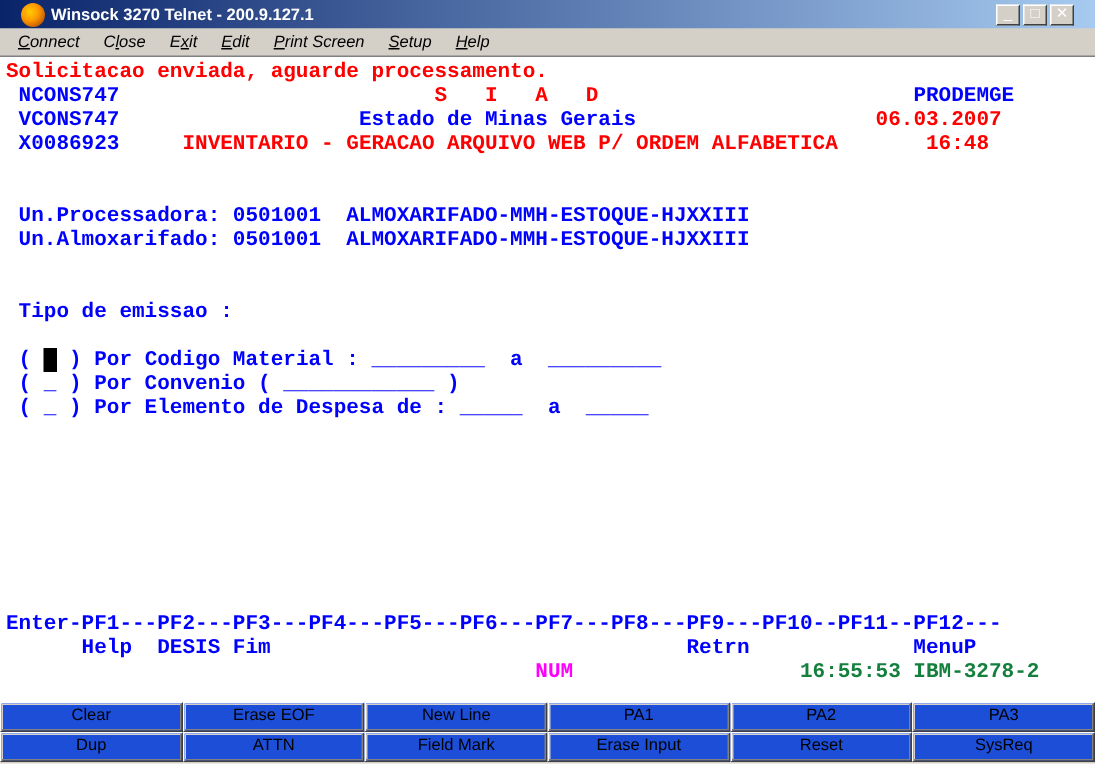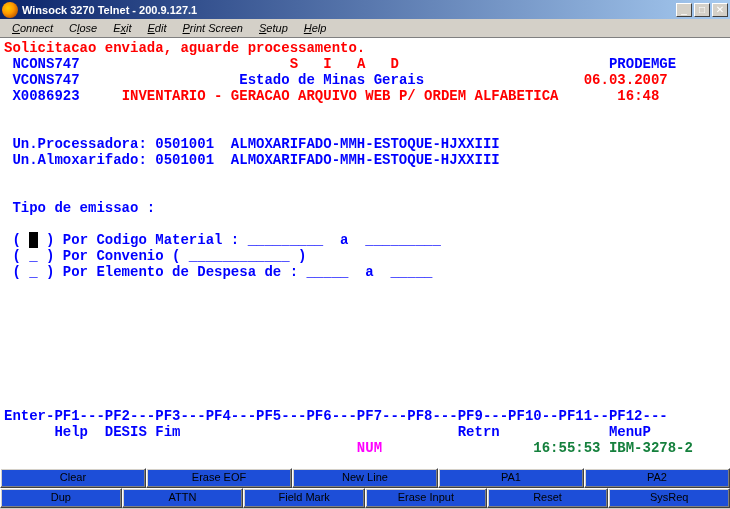--- a/index.html
+++ b/index.html
@@ -1,17 +1,17 @@
 <!DOCTYPE html>
 <html><head>
 <meta charset="utf-8">
 <style>
   * { box-sizing: border-box; margin: 0; padding: 0; }
   body { font-family: Tahoma, sans-serif; font-size: 11px; background: #d4d0c8; width: 730px; height: 509px; overflow: hidden; }
-  .titlebar { background: linear-gradient(to right, #0a246a, #a6caf0); color: #fff; height: 19px; display: flex; align-items: center; padding: 0 2px; }
+  .titlebar { background: linear-gradient(to right, #0a246a, #a6caf0); color: #fff; height: 19px; display: flex; align-items: center; padding: 0 14px; }
   .titlebar-icon { width: 16px; height: 16px; background: radial-gradient(circle at 6px 6px, #ffcc00 0%, #ff9900 40%, #cc6600 70%, #884400 100%); border-radius: 50%; margin-right: 4px; }
   .titlebar-text { font-weight: bold; flex: 1; }
   .titlebar-btns { display: flex; gap: 2px; }
   .titlebar-btn { width: 16px; height: 14px; background: #d4d0c8; border: 1px solid #fff; border-right-color: #404040; border-bottom-color: #404040; font-family: Marlett, Arial; font-size: 10px; text-align: center; line-height: 12px; cursor: pointer; }
   .menubar { background: #d4d0c8; height: 19px; display: flex; align-items: center; padding: 0 4px; gap: 0; border-bottom: 1px solid #808080; }
   .menu-item { padding: 2px 8px; cursor: pointer; font-style: italic; }
   .menu-item u { text-decoration: underline; }
   .terminal { background: #fff; font-family: "Courier New", monospace; font-size: 14px; font-weight: bold; line-height: 16px; padding: 2px 4px; height: 430px; white-space: pre; overflow: hidden; }
   .red { color: #ff0000; }
   .blue { color: #0000ff; }
@@ -70,20 +70,21 @@
 <span class="blue">Enter-PF1---PF2---PF3---PF4---PF5---PF6---PF7---PF8---PF9---PF10--PF11--PF12---</span>
 <span class="blue">      Help  DESIS Fim                                 Retrn             MenuP</span>
 <span class="magenta">                                          NUM</span><span class="teal">                  16:55:53 IBM-3278-2</span></div>
 
 <div class="btnrow">
   <div class="term-btn">Clear</div>
   <div class="term-btn">Erase EOF</div>
   <div class="term-btn">New Line</div>
   <div class="term-btn">PA1</div>
   <div class="term-btn">PA2</div>
+  <div class="term-btn">PA3</div>
 </div>
 <div class="btnrow">
   <div class="term-btn">Dup</div>
   <div class="term-btn">ATTN</div>
   <div class="term-btn">Field Mark</div>
   <div class="term-btn">Erase Input</div>
   <div class="term-btn">Reset</div>
   <div class="term-btn">SysReq</div>
 </div>
 

